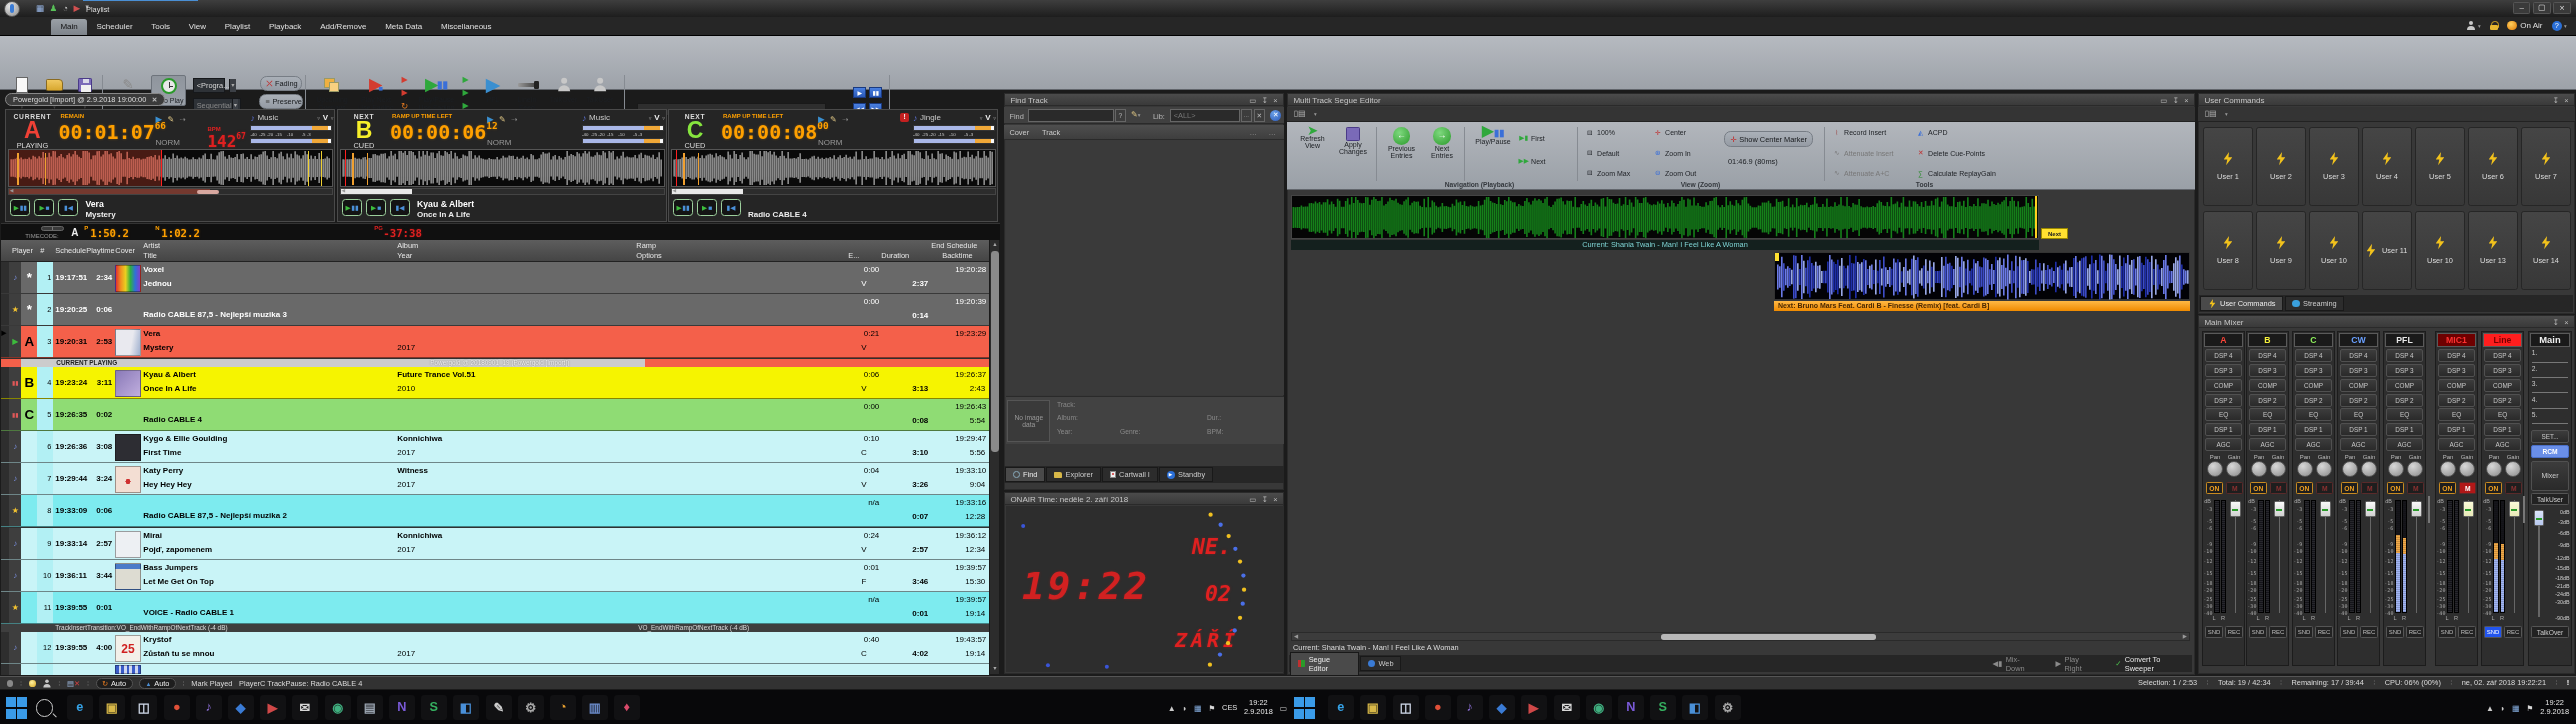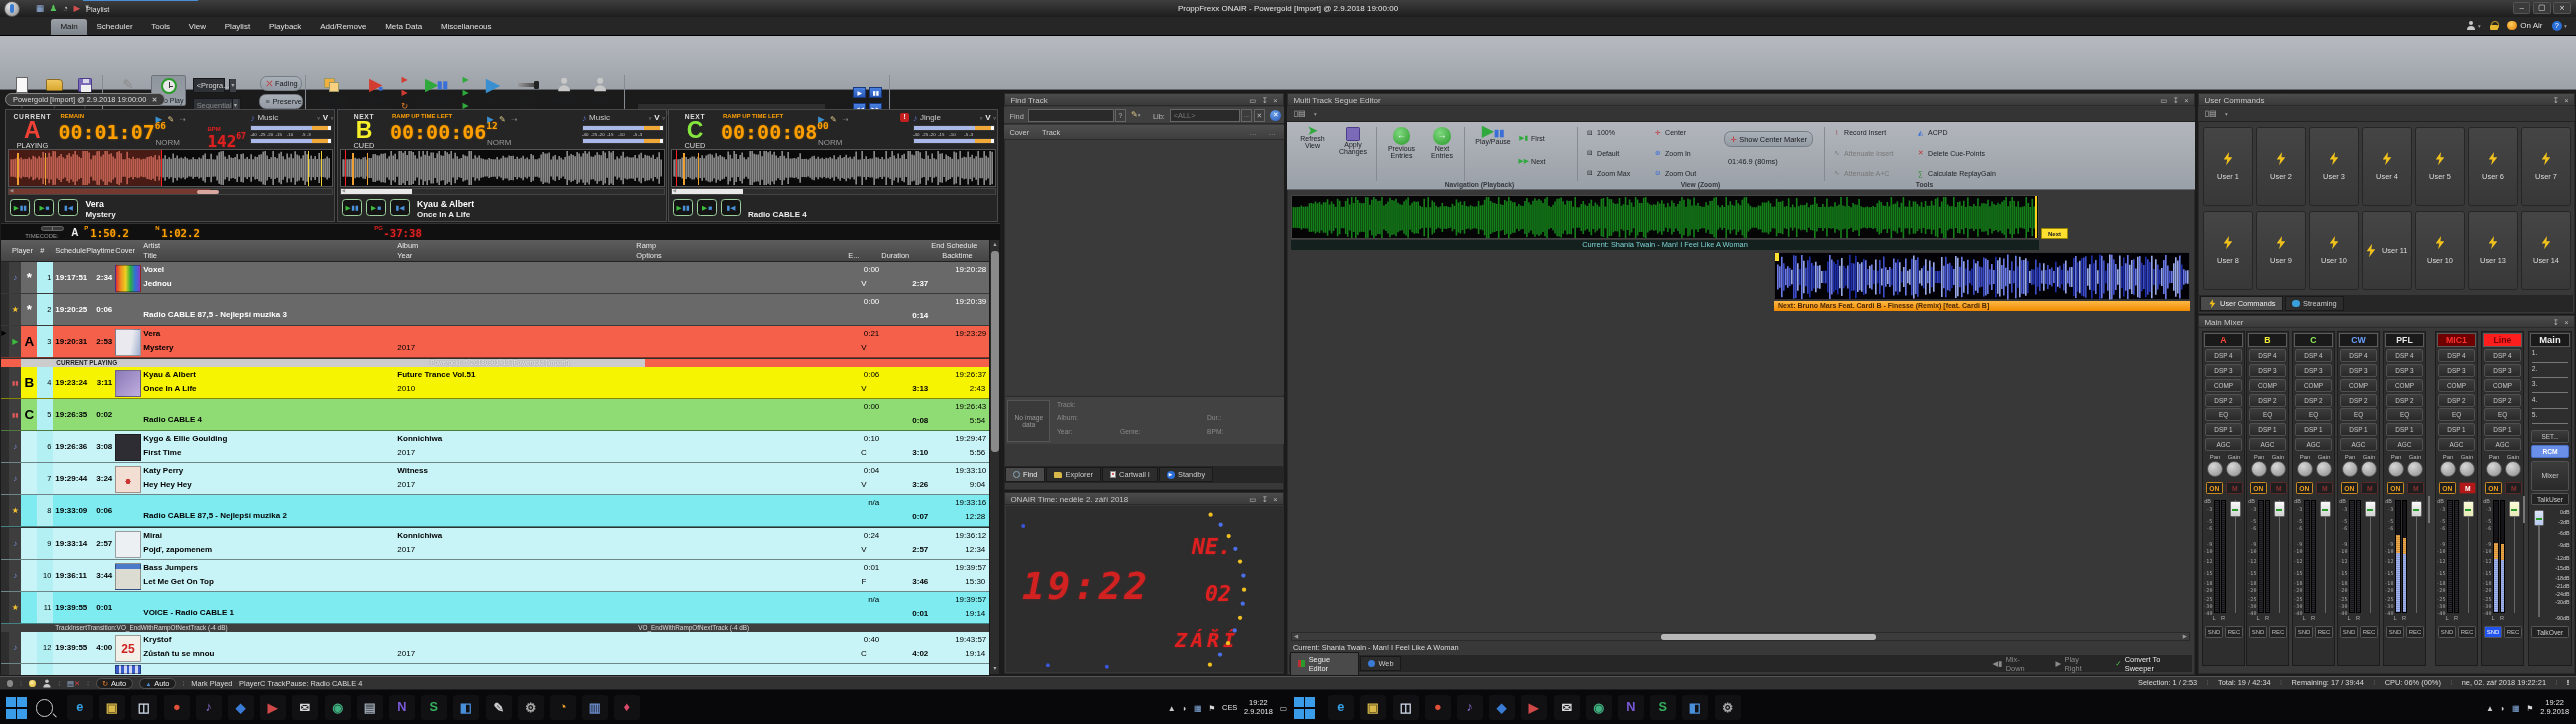--- a/index.html
+++ b/index.html
@@ -80,21 +80,20 @@
       <div style="width:4.7px;height:8.7px;border-radius:2.7px;background:#3a7bd5"></div>
     </div>
     <div class="abs" style="left:36px;top:2.7px;display:flex;gap:5.4px">
       <span style="color:#9ad,#fff;font-size:8.7px;color:#9ab8e8">▦</span>
       <span style="font-size:8.7px;color:#58c058">♟</span>
       <span style="font-size:8.7px;color:#d0d0d0">◔</span>
       <span style="font-size:8.7px;color:#d05050">▶</span>
       <span style="font-size:6.7px;color:#bbb">▾</span>
     </div>
     <div class="abs" style="left:86px;top:4.7px;font-size:7.4px;color:#ddd">Playlist</div>
-    <div class="abs" style="left:0;right:0;top:4px;text-align:center;font-size:8px;color:#e8e8e8">ProppFrexx ONAIR - Powergold [Import] @ 2.9.2018 19:00:00</div>
     <div class="abs" style="right:5.4px;top:2px;display:flex;gap:2.7px">
       <div style="width:17.4px;height:12px;text-align:center;color:#ddd;font-size:8px;background:#3a3a3a;border:0.7px solid #555;border-radius:1.3px">–</div>
       <div style="width:17.4px;height:12px;text-align:center;color:#ddd;font-size:8px;background:#3a3a3a;border:0.7px solid #555;border-radius:1.3px">▢</div>
       <div style="width:17.4px;height:12px;text-align:center;color:#ddd;font-size:8.7px;background:#3a3a3a;border:0.7px solid #555;border-radius:1.3px">×</div>
     </div>
   </div>
 
   <div id="tabrow">
     <div class="abs" style="left:51px;top:1.3px" id="ribtabs"><span class="ribbon-tab active">Main</span><span class="ribbon-tab">Scheduler</span><span class="ribbon-tab">Tools</span><span class="ribbon-tab">View</span><span class="ribbon-tab">Playlist</span><span class="ribbon-tab">Playback</span><span class="ribbon-tab">Add/Remove</span><span class="ribbon-tab">Meta Data</span><span class="ribbon-tab">Miscellaneous</span></div>
     <div class="abs" style="right:9.4px;top:3.4px;display:flex;align-items:center;gap:9.4px">

